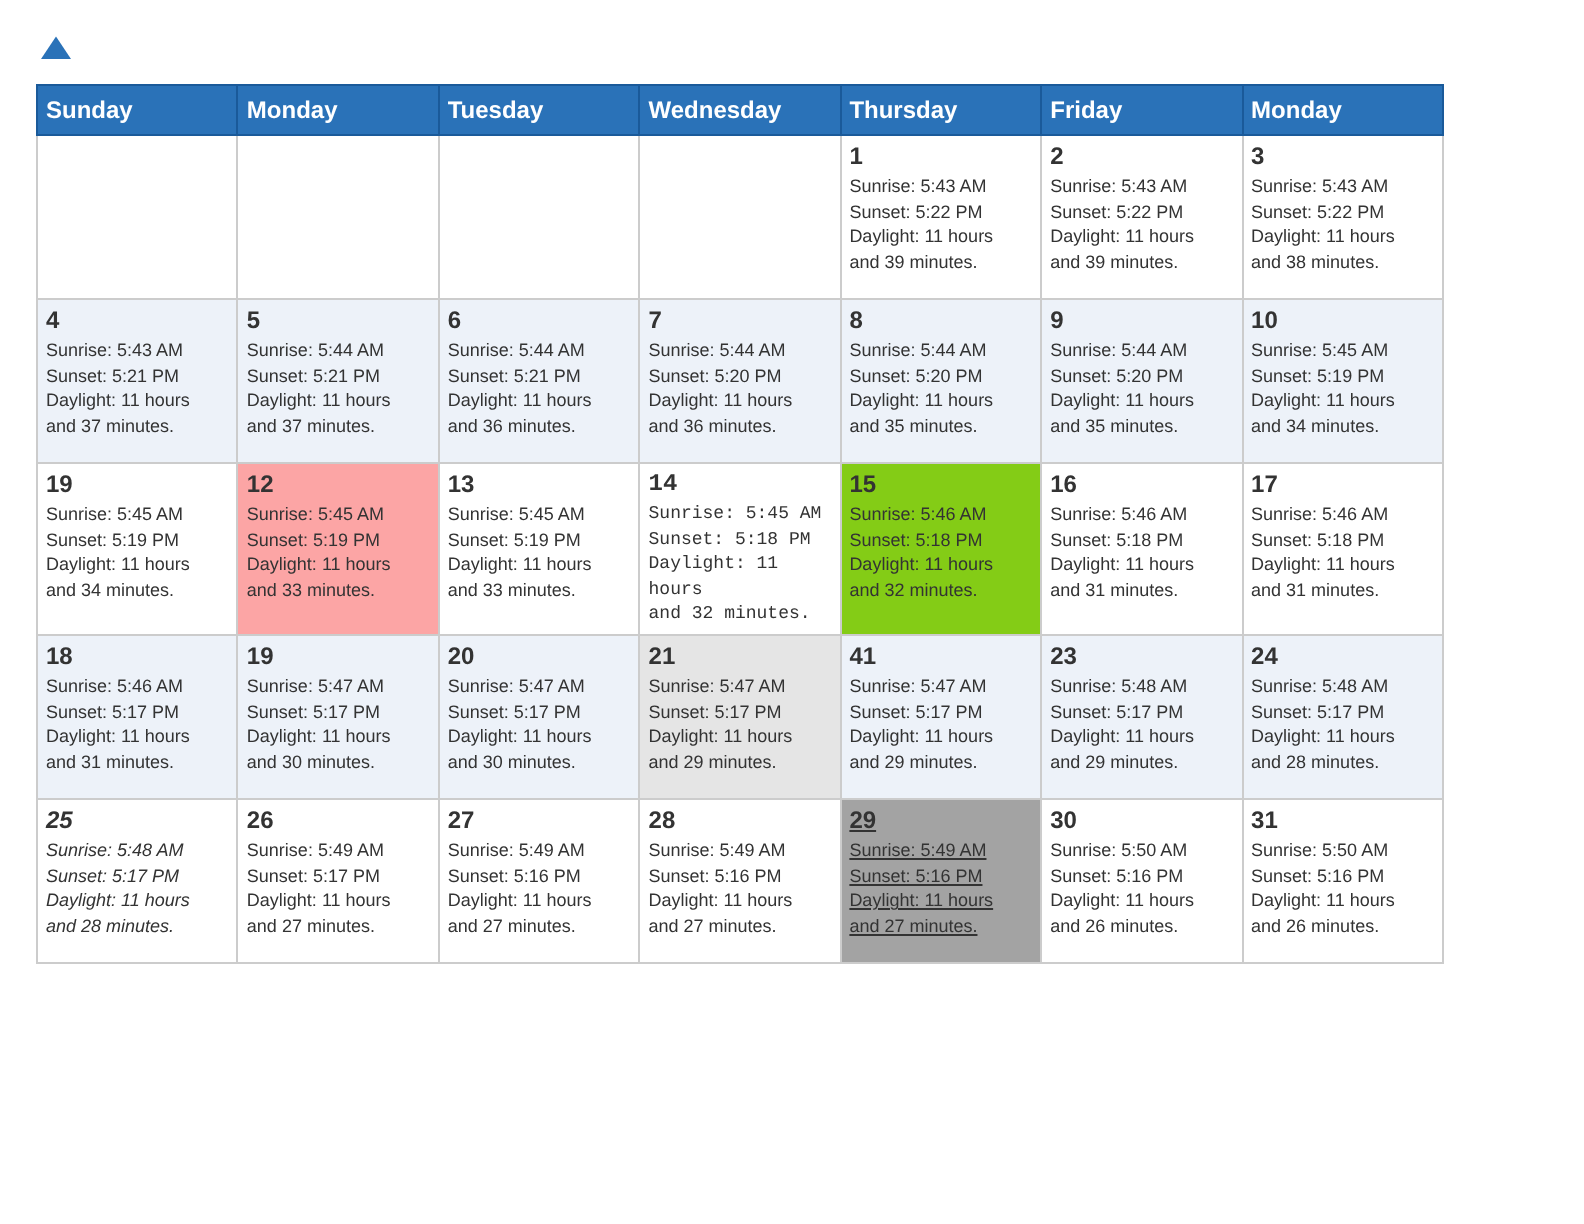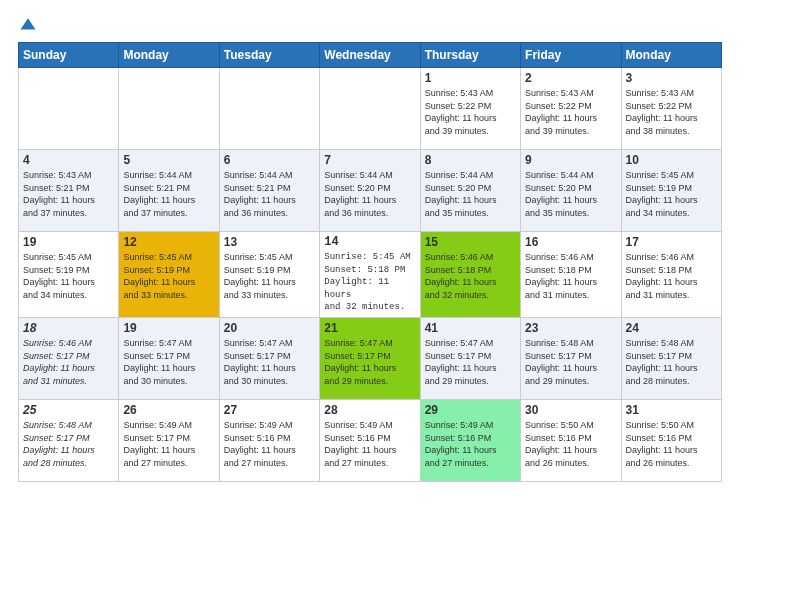--- a/index.html
+++ b/index.html
@@ -215,21 +215,21 @@
           </td>
         </tr>
         <tr>
           <td style="background: rgb(255, 255, 255);">
             <span class="day-number">19</span>
             <div class="day-info" style="white-space: pre-line;">Sunrise: 5:45 AM
 Sunset: 5:19 PM
 Daylight: 11 hours
 and 34 minutes.</div>
           </td>
-          <td style="background: #eab308;">
+          <td style="background: #fca5a5;">
             <span class="day-number">12</span>
             <div class="day-info" style="white-space: pre-line;">Sunrise: 5:45 AM
 Sunset: 5:19 PM
 Daylight: 11 hours
 and 33 minutes.</div>
           </td>
           <td style="background: rgb(255, 255, 255);">
             <span class="day-number">13</span>
             <div class="day-info" style="white-space: pre-line;">Sunrise: 5:45 AM
 Sunset: 5:19 PM
@@ -259,42 +259,42 @@
           </td>
           <td style="background: rgb(255, 255, 255);">
             <span class="day-number">17</span>
             <div class="day-info" style="white-space: pre-line;">Sunrise: 5:46 AM
 Sunset: 5:18 PM
 Daylight: 11 hours
 and 31 minutes.</div>
           </td>
         </tr>
         <tr>
-          <td style="background: rgb(237, 242, 249); font-style: italic;">
+          <td style="background: rgb(237, 242, 249);">
             <span class="day-number">18</span>
             <div class="day-info" style="white-space: pre-line;">Sunrise: 5:46 AM
 Sunset: 5:17 PM
 Daylight: 11 hours
 and 31 minutes.</div>
           </td>
           <td style="background: rgb(237, 242, 249);">
             <span class="day-number">19</span>
             <div class="day-info" style="white-space: pre-line;">Sunrise: 5:47 AM
 Sunset: 5:17 PM
 Daylight: 11 hours
 and 30 minutes.</div>
           </td>
           <td style="background: rgb(237, 242, 249);">
             <span class="day-number">20</span>
             <div class="day-info" style="white-space: pre-line;">Sunrise: 5:47 AM
 Sunset: 5:17 PM
 Daylight: 11 hours
 and 30 minutes.</div>
           </td>
-          <td style="background: #84cc16;">
+          <td style="background: #e5e5e5;">
             <span class="day-number">21</span>
             <div class="day-info" style="white-space: pre-line;">Sunrise: 5:47 AM
 Sunset: 5:17 PM
 Daylight: 11 hours
 and 29 minutes.</div>
           </td>
           <td style="background: rgb(237, 242, 249);">
             <span class="day-number">41</span>
             <div class="day-info" style="white-space: pre-line;">Sunrise: 5:47 AM
 Sunset: 5:17 PM
@@ -338,21 +338,21 @@
 Daylight: 11 hours
 and 27 minutes.</div>
           </td>
           <td style="background: rgb(255, 255, 255);">
             <span class="day-number">28</span>
             <div class="day-info" style="white-space: pre-line;">Sunrise: 5:49 AM
 Sunset: 5:16 PM
 Daylight: 11 hours
 and 27 minutes.</div>
           </td>
-          <td style="background: #86efac;">
+          <td style="background: #a3a3a3; text-decoration: underline;">
             <span class="day-number">29</span>
             <div class="day-info" style="white-space: pre-line;">Sunrise: 5:49 AM
 Sunset: 5:16 PM
 Daylight: 11 hours
 and 27 minutes.</div>
           </td>
           <td style="background: rgb(255, 255, 255);">
             <span class="day-number">30</span>
             <div class="day-info" style="white-space: pre-line;">Sunrise: 5:50 AM
 Sunset: 5:16 PM

